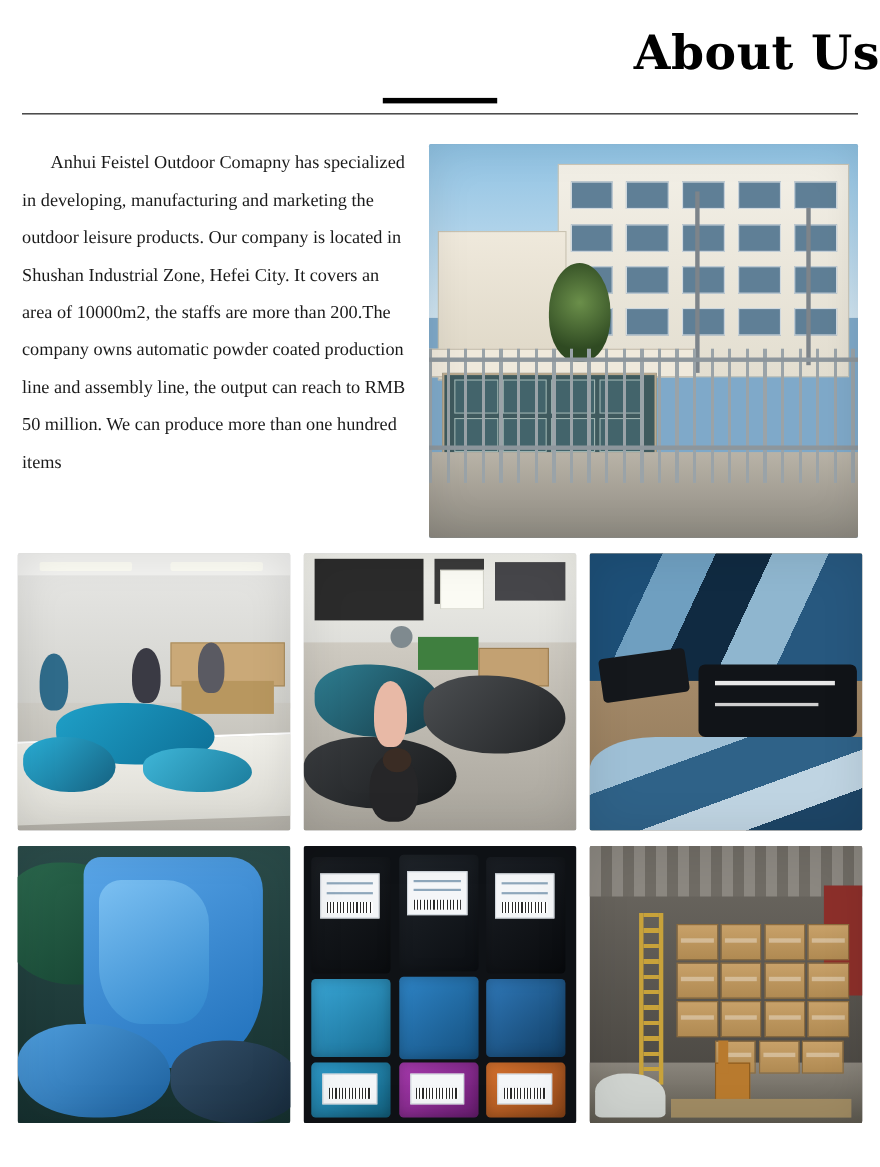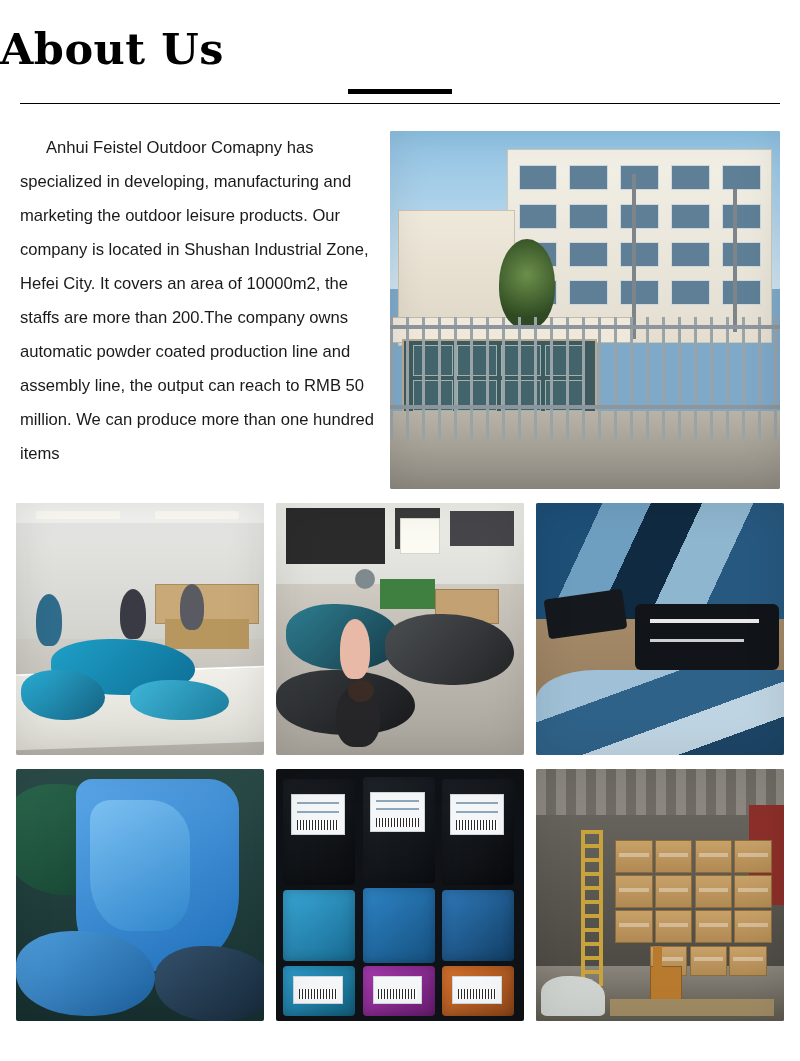--- a/index.html
+++ b/index.html
@@ -15,21 +15,21 @@
     position: relative;
     width: 800px;
     height: 1061px;
     overflow: hidden;
     background: #ffffff;
   }
 
   
   .header {
     padding-top: 26px;
-    text-align: left;
+    text-align: right;
   }
   .title {
     font-family: "DejaVu Serif", serif;
     font-weight: bold;
     font-size: 43px;
     letter-spacing: 0.5px;
     color: #000000;
     line-height: 1.1;
     margin: 0;
   }
@@ -52,21 +52,21 @@
     align-items: flex-start;
     padding: 27px 20px 0 20px;
     gap: 14px;
   }
   .intro-text {
     width: 356px;
     font-size: 16.6px;
     line-height: 34px;
     color: #1a1a1a;
     text-align: left;
-    font-family: Liberation Sans, sans-serif;
+    font-family: Liberation Serif, serif;
   }
   .intro-text .indent { display: inline-block; width: 26px; }
 
   .hero-photo {
     width: 390px;
     height: 358px;
     position: relative;
     overflow: hidden;
     border-radius: 2px;
     background: #7fa9c9;

